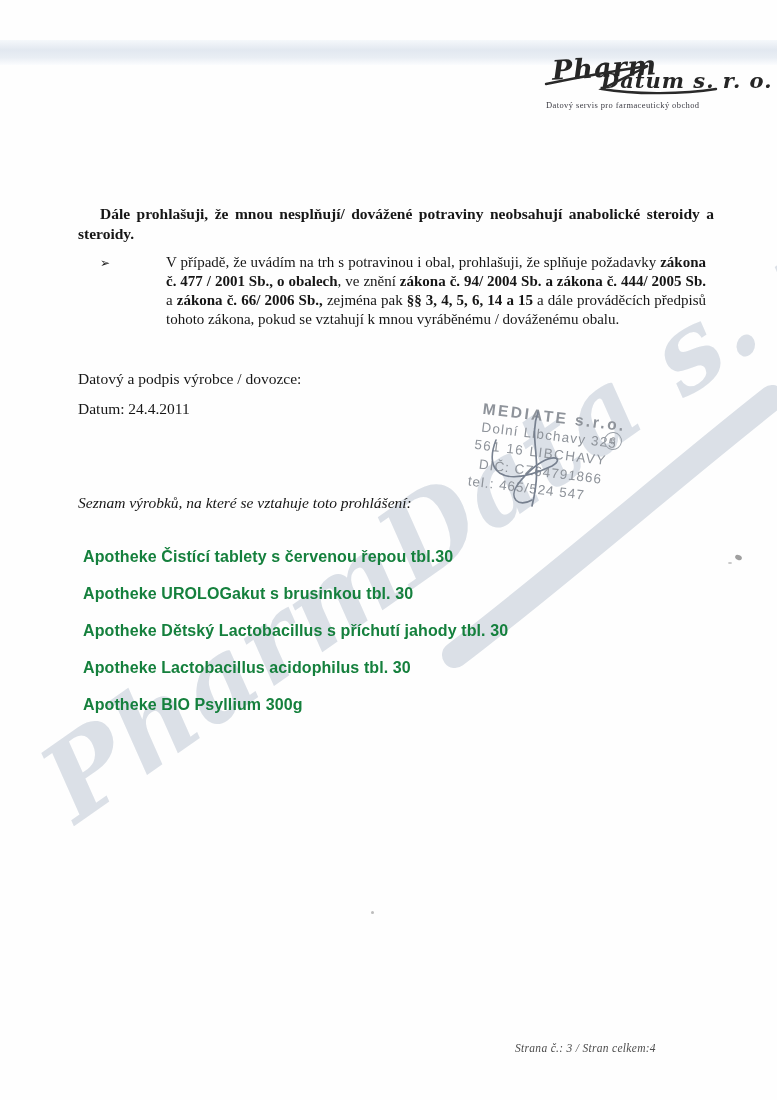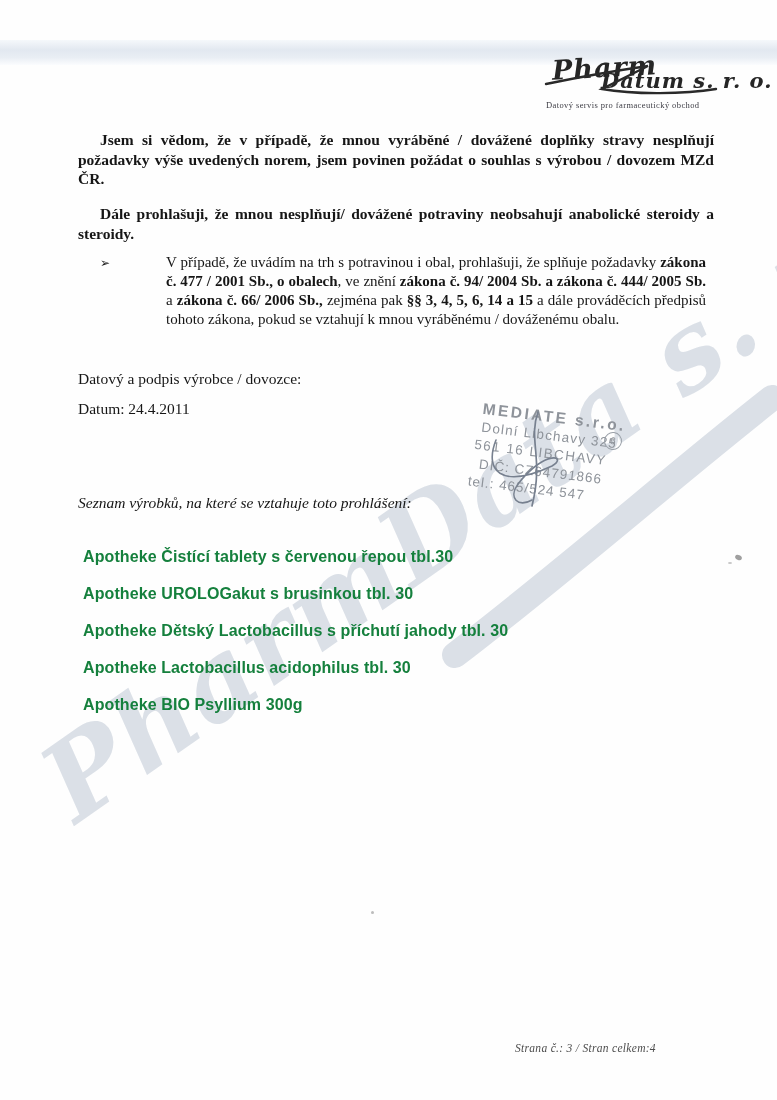--- a/index.html
+++ b/index.html
@@ -94,21 +94,20 @@
 </svg>
 
 <div class="abs logo-pharm">Pharm</div>
 <div class="abs logo-data">Datum s. r. o.</div>
 <svg class="abs" style="left:540px;top:50px;z-index:3;" width="185" height="55" viewBox="0 0 185 55">
   <path d="M 6,34 C 40,27 80,20 108,16 L 62,39 C 95,45 145,44 176,39" stroke="#2a2a2a" stroke-width="2.4" stroke-linecap="round" fill="none"></path>
 </svg>
 <div class="abs logo-tagline">Datový servis pro farmaceutický obchod</div>
 
 <div class="abs para p1">
-  <div class="p-bold">Jsem si vědom, že v případě, že mnou vyráběné / dovážené doplňky stravy nesplňují požadavky výše uvedených norem, jsem povinen požádat o souhlas s výrobou / dovozem MZd ČR.</div>
 </div>
 
 <div class="abs para p2">Dále prohlašuji, že mnou nesplňují/ dovážené potraviny neobsahují anabolické steroidy a steroidy.</div>
 
 <div class="abs bullet-row">
   <div class="bullet-marker">➢</div>
   <div class="bullet-text"><span>V případě, že uvádím na trh s potravinou i obal, prohlašuji, že splňuje požadavky </span><span class="bold">zákona č. 477 / 2001 Sb., o obalech</span><span>, ve znění </span><span class="bold">zákona č. 94/ 2004 Sb. a zákona č. 444/ 2005 Sb.</span><span> a </span><span class="bold">zákona č. 66/ 2006 Sb.,</span><span> zejména pak </span><span class="bold">§§ 3, 4, 5, 6, 14 a 15</span><span> a dále prováděcích předpisů tohoto zákona, pokud se vztahují k mnou vyráběnému / dováženému obalu.</span></div>
 </div>
 
 <div class="abs label-line stamp-label">Datový a podpis výrobce / dovozce:</div>

